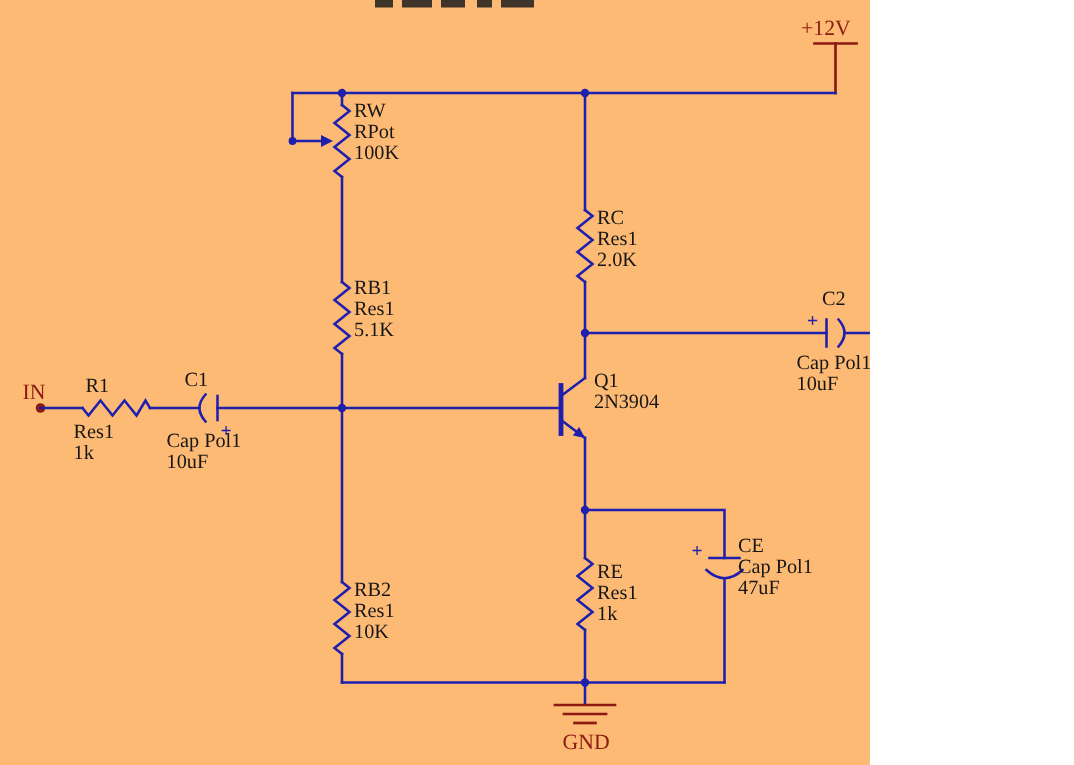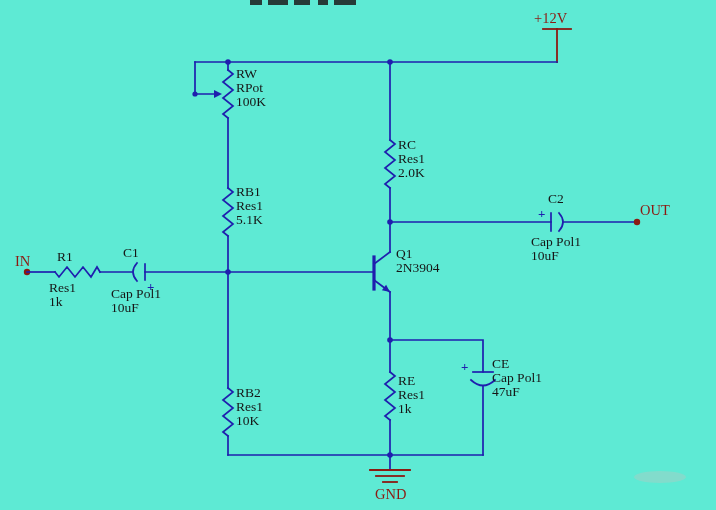--- a/index.html
+++ b/index.html
@@ -1,16 +1,16 @@
 <!DOCTYPE html>
 <html style="--wire: #1f1fae; --label: #161616; --port: #8c1a12;"><head>
 <meta charset="utf-8">
 <style>
   html,body{margin:0;padding:0;background:#ffffff;}
-  .stage{position:relative;width:716px;height:510px;background:#5eead4;overflow:hidden;}
+  .stage{position:relative;width:580px;height:510px;background:#fdba74;overflow:hidden;}
   .wire{stroke:var(--wire,#1f1fae);stroke-width:1.7;fill:none;stroke-linecap:square;}
   .wire-thick{stroke:var(--wire,#1f1fae);stroke-width:3.2;fill:none;stroke-linecap:square;}
   .fill-wire{fill:var(--wire,#1f1fae);stroke:none;}
   .port-wire{stroke:var(--port,#8c1a12);stroke-width:1.8;fill:none;stroke-linecap:square;}
   .fill-port{fill:var(--port,#8c1a12);stroke:none;}
   .lbl{font-family:"Liberation Serif",serif;font-size:13.5px;fill:var(--label,#161616);}
   .port-lbl{font-family:"Liberation Serif",serif;font-size:14.5px;fill:var(--port,#8c1a12);}
   .plus{font-family:"Liberation Serif",serif;font-size:13px;font-weight:bold;fill:var(--wire,#1f1fae);}
   .artifact{fill:#1c1c1c;opacity:.85;}
   .smudge{fill:#c7c2bd;opacity:.35;}

